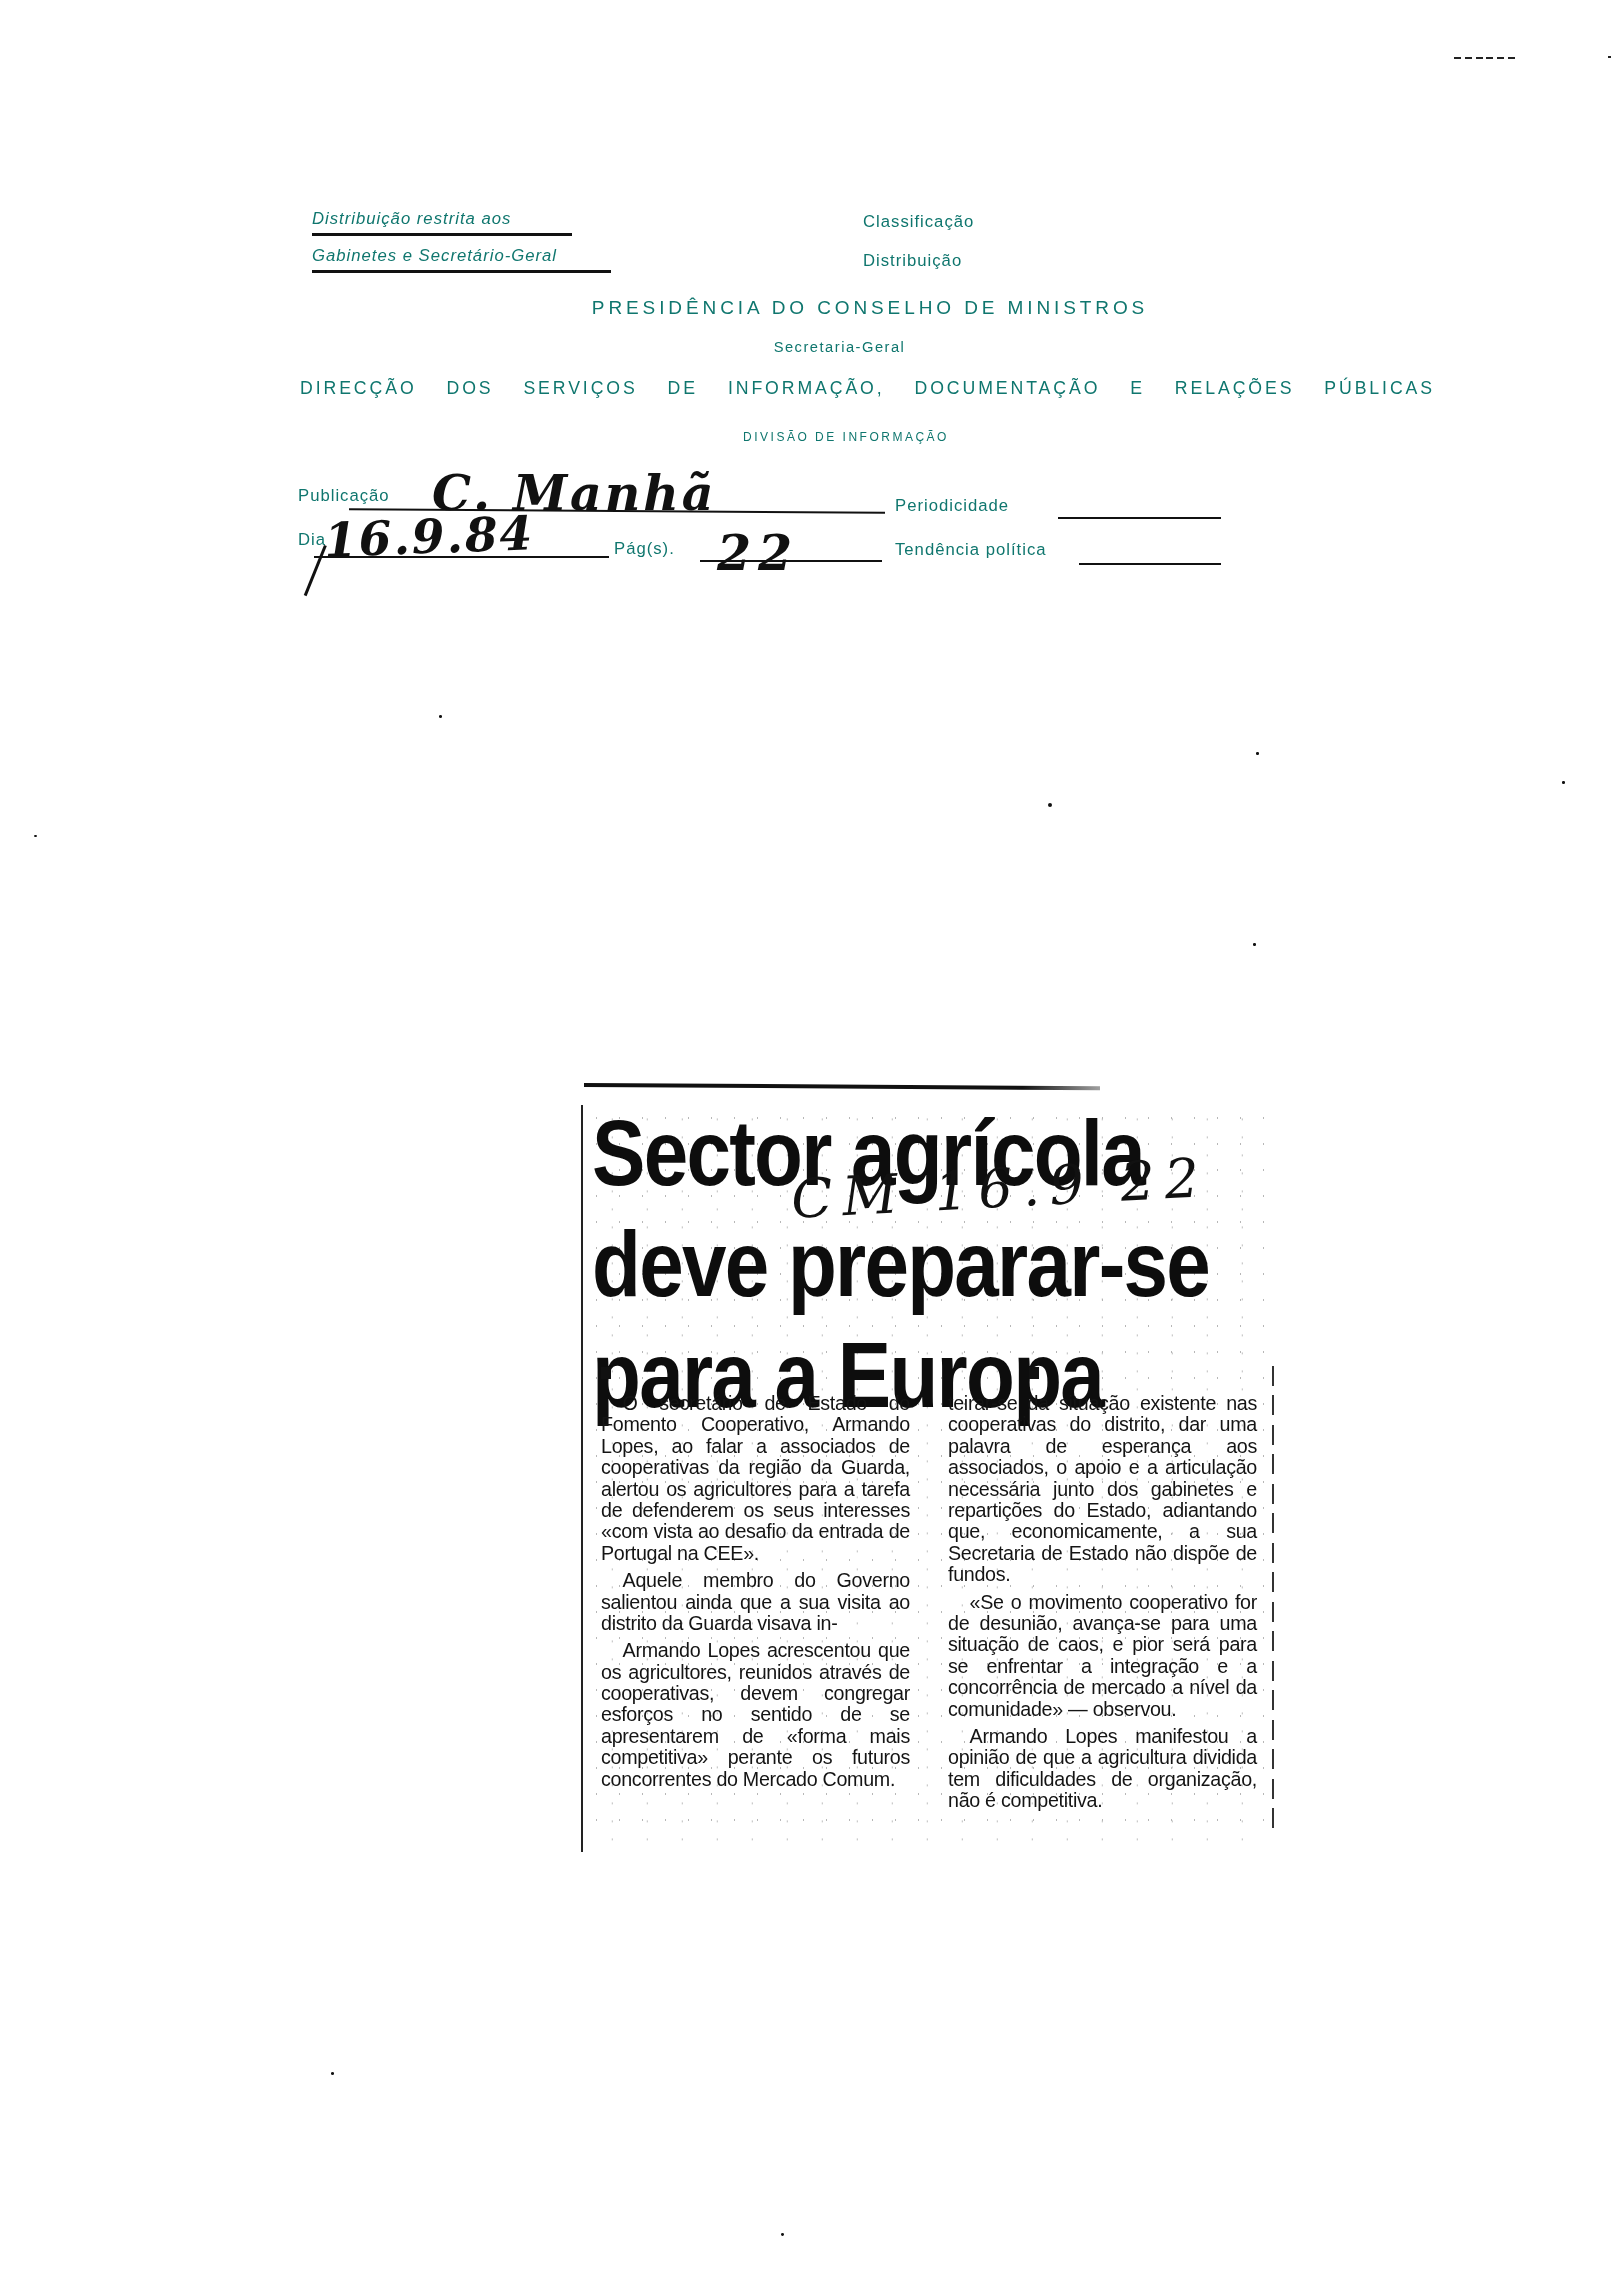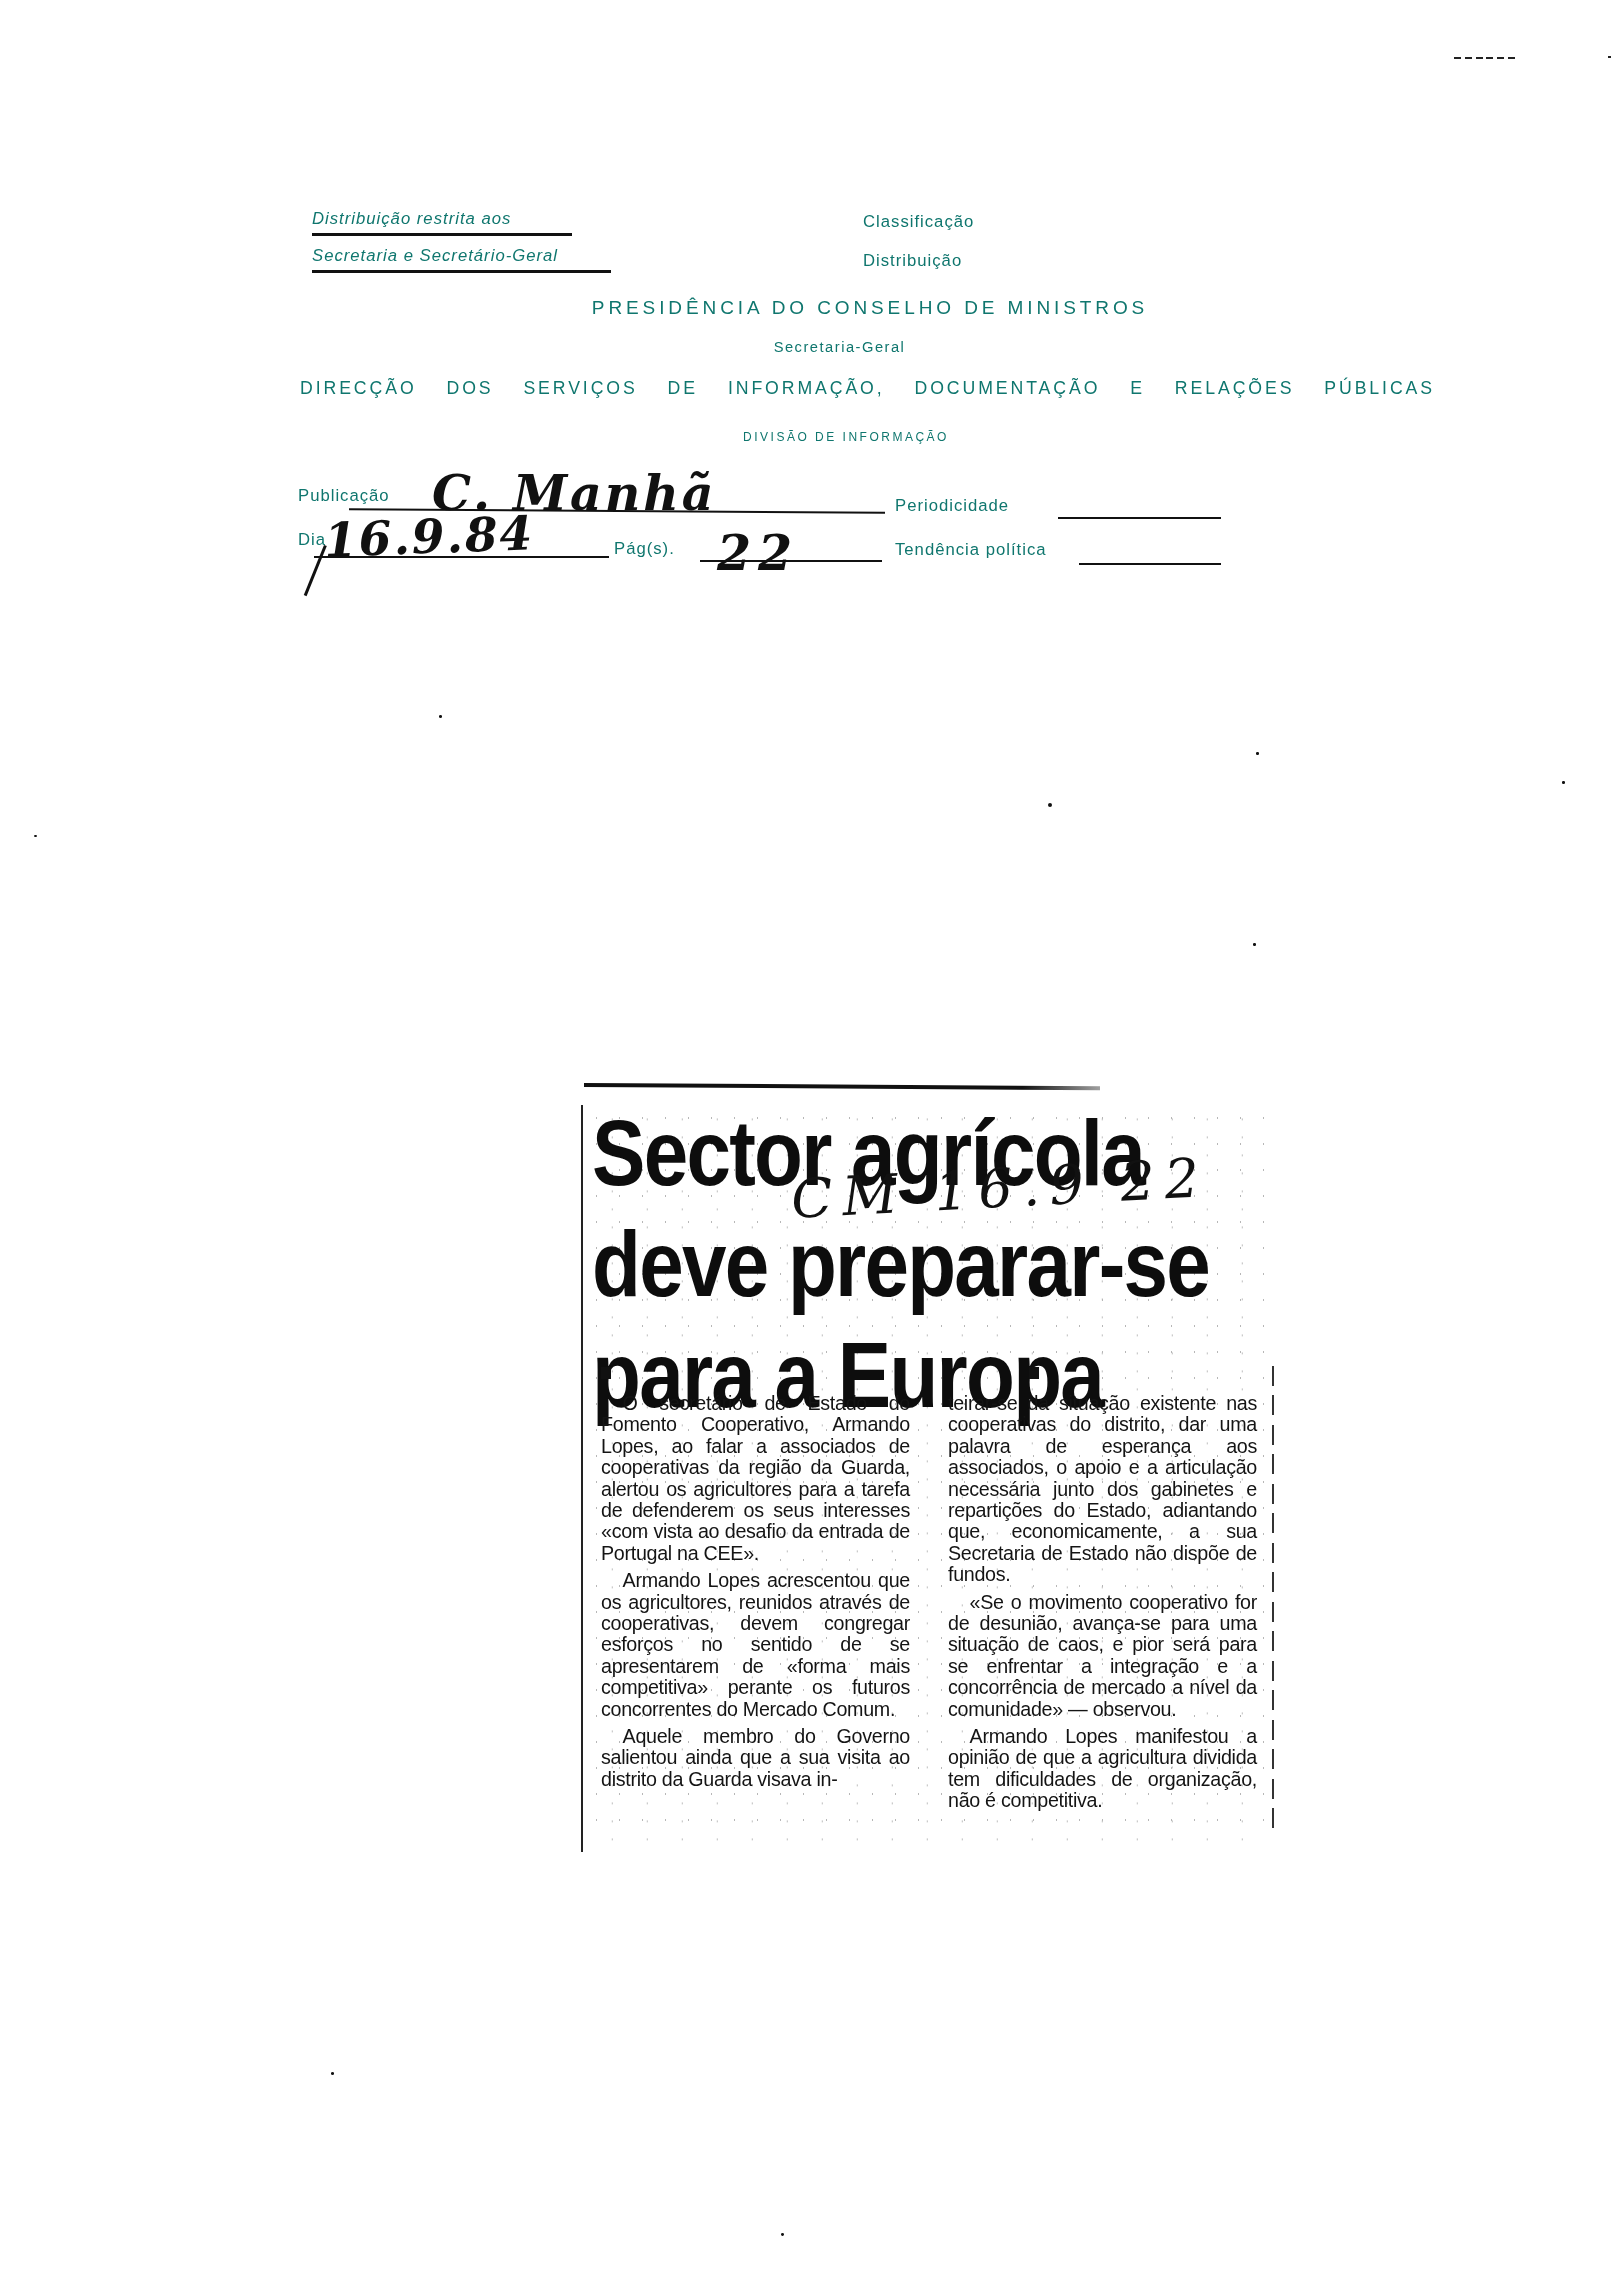--- a/index.html
+++ b/index.html
@@ -160,21 +160,21 @@
 <div class="abs dot" style="left:1048px;top:803px;width:4.4px;height:4.4px;"></div>
 <div class="abs dot" style="left:1256px;top:752px;width:2.5px;height:2.5px;"></div>
 <div class="abs dot" style="left:1253px;top:943px;width:2.5px;height:2.5px;"></div>
 <div class="abs dot" style="left:34px;top:835px;width:2.5px;height:2px;"></div>
 <div class="abs dot" style="left:331px;top:2072px;width:3.4px;height:2.9px;"></div>
 <div class="abs dot" style="left:781px;top:2233px;width:2.9px;height:2.9px;"></div>
 <div class="abs dot" style="left:1562px;top:781px;width:2.5px;height:2.5px;"></div>
 
 <div class="abs form-text dist-line" style="left:312px;top:209px;">Distribuição restrita aos</div>
 <div class="abs underline-bar" style="left:312px;top:233px;width:260px;"></div>
-<div class="abs form-text dist-line" style="left:312px;top:246px;">Secretaria e Secretário-Geral</div>
+<div class="abs form-text dist-line" style="left:312px;top:246px;">Gabinetes e Secretário-Geral</div>
 <div class="abs underline-bar" style="left:312px;top:270px;width:299px;"></div>
 
 <div class="abs form-text label-small" style="left:863px;top:212px;">Classificação</div>
 <div class="abs form-text label-small" style="left:863px;top:251px;">Distribuição</div>
 
 <div class="abs form-text presidencia">PRESIDÊNCIA DO CONSELHO DE MINISTROS</div>
 <div class="abs form-text secretaria">Secretaria-Geral</div>
 <div class="abs form-text direccao">
   <span>DIRECÇÃO</span>
   <span>DOS</span>
@@ -220,22 +220,22 @@
   <div>para a Europa</div>
 </div>
 
 <div class="abs handwriting annotation">CM 16.9 22</div>
 
 <div class="abs col-block" style="left:601px;top:1367px;"></div>
 <div class="abs col-block" style="left:1029px;top:1367px;"></div>
 
 <div class="abs article-col" style="left:601px;top:1393px;">
   <p>O secretário de Estado do Fomento Cooperativo, Armando Lopes, ao falar a associados de cooperativas da região da Guarda, alertou os agricultores para a tarefa de defenderem os seus interesses «com vista ao desafio da entrada de Portugal na CEE».</p>
+  <p>Aquele membro do Governo salientou ainda que a sua visita ao distrito da Guarda visava in-</p>
   <p>Armando Lopes acrescentou que os agricultores, reunidos através de cooperativas, devem congregar esforços no sentido de se apresentarem de «forma mais competitiva» perante os futuros concorrentes do Mercado Comum.</p>
-  <p>Aquele membro do Governo salientou ainda que a sua visita ao distrito da Guarda visava in-</p>
 </div>
 
 <div class="abs article-col" style="left:948px;top:1393px;">
   <p class="cont">teirar-se da situação existente nas cooperativas do distrito, dar uma palavra de esperança aos associados, o apoio e a articulação necessária junto dos gabinetes e repartições do Estado, adiantando que, economicamente, a sua Secretaria de Estado não dispõe de fundos.</p>
   <p>«Se o movimento cooperativo for de desunião, avança-se para uma situação de caos, e pior será para se enfrentar a integração e a concorrência de mercado a nível da comunidade» — observou.</p>
   <p>Armando Lopes manifestou a opinião de que a agricultura dividida tem dificuldades de organização, não é competitiva.</p>
 </div>
 
 
 </body></html>

